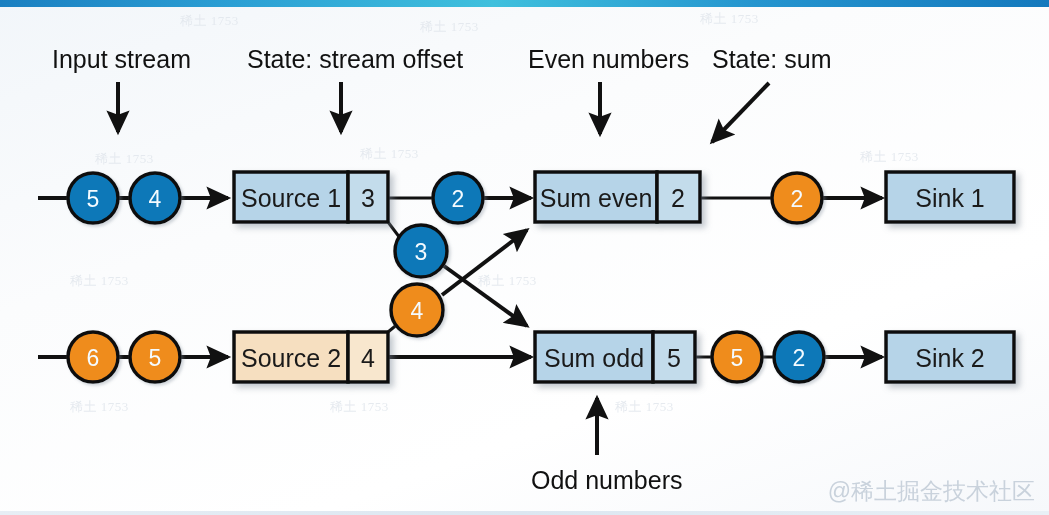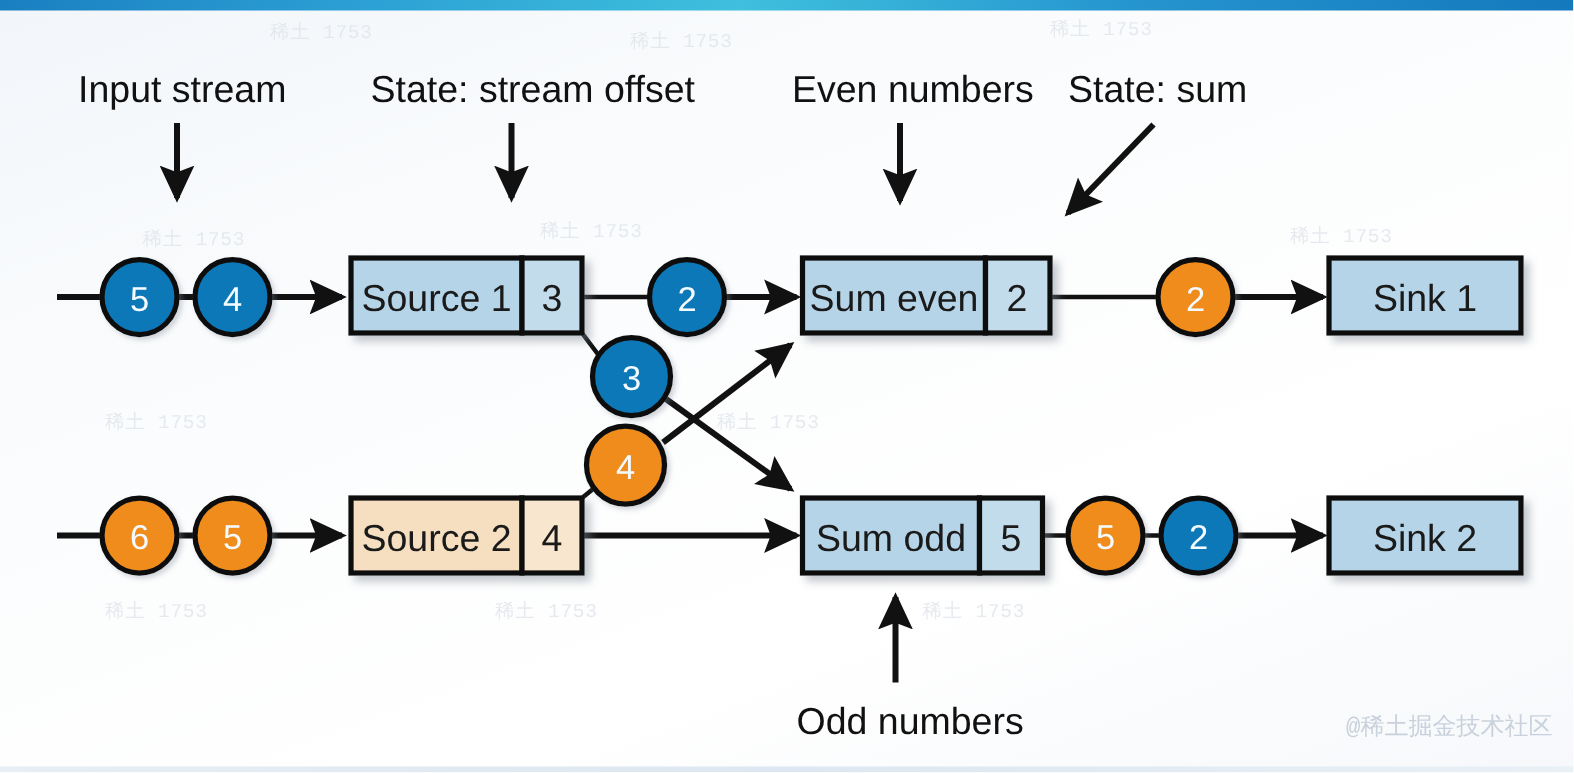--- a/index.html
+++ b/index.html
@@ -31,33 +31,33 @@
     background: linear-gradient(90deg, #e7eef5 0%, #dce7f1 50%, #e9f0f6 100%);
   }
   #canvas {
     position: absolute;
     top: 0; left: 0;
   }
   .wm-tile {
     position: absolute;
     color: #e2e7ed;
     font-size: 13px;
-    font-family: Liberation Mono, monospace;
+    font-family: Liberation Serif, serif;
     opacity: 0.85;
     user-select: none;
     pointer-events: none;
     letter-spacing: 0.5px;
   }
   #watermark-main {
     position: absolute;
     right: 14px;
-    bottom: 20px;
+    bottom: 8px;
     color: #c9d2dc;
-    font-size: 16px;
-    font-family: Liberation Mono, monospace;
+    font-size: 23px;
+    font-family: Liberation Sans, sans-serif;
     user-select: none;
     pointer-events: none;
   }
   
   .annotation-text {
     font-family: "Liberation Sans", sans-serif;
     font-size: 25px;
     fill: #111111;
   }
   .box-label {

